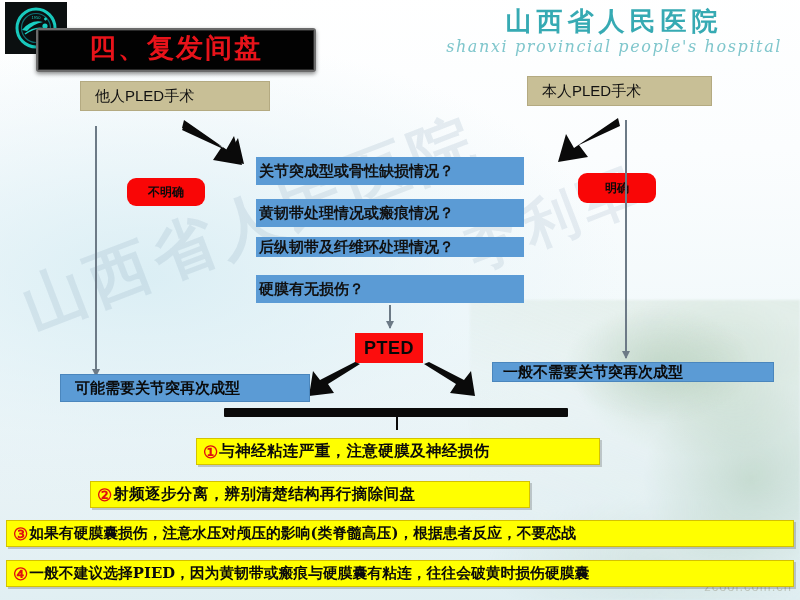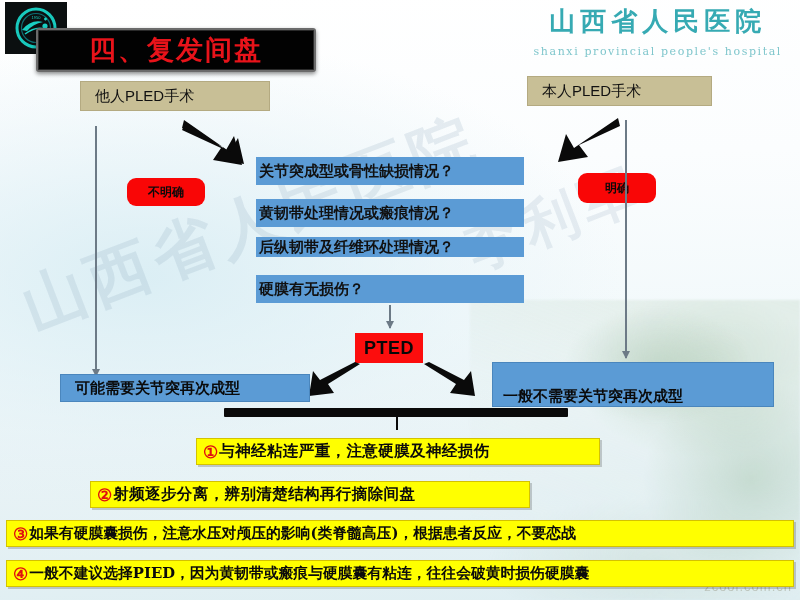--- a/index.html
+++ b/index.html
@@ -80,41 +80,42 @@
     border: 2px solid #6b6b6b;
     border-radius: 3px;
     box-shadow: 0 2px 4px rgba(0,0,0,0.45), inset 0 0 0 1px #2a2a2a;
     display: flex; align-items: center; justify-content: center;
   }
   .title-text {
     color: #e8131a;
     font-size: 27px;
     font-weight: 700;
     letter-spacing: 2px;
-    font-family: Liberation Sans, sans-serif;
+    font-family: Liberation Mono, monospace;
     line-height: 1;
   }
   .brand {
     position: absolute; right: 18px; top: 8px;
     text-align: center;
   }
   .brand-cn {
     color: #36aab3;
     font-size: 26px;
     font-weight: 700;
     letter-spacing: 5px;
     font-family: "DejaVu Serif", "Liberation Serif", serif;
     line-height: 1.05;
   }
   .brand-en {
     color: #7fc6cc;
-    font-size: 11px;
+    font-size: 16px;
     letter-spacing: 1.6px;
     font-family: "DejaVu Serif", "Liberation Serif", serif;
-    margin-top: 10px;
+    margin-top: 2px;
+    font-style: italic;
   }
 
   
   .box { position: absolute; display: flex; align-items: center; }
 
   .tan-box {
     background: #c8bf96;
     color: #111;
     font-size: 15px;
     padding: 0 14px;
@@ -285,21 +286,21 @@
   <svg class="big-arrow" style="left:308px; top:362px;" width="56" height="42" viewBox="0 0 56 42">
     <polygon points="52,2 20,22 26,31 1,34 5,9 12,18 47,0" fill="#0a0a0a"></polygon>
   </svg>
   <svg class="big-arrow" style="left:420px; top:362px;" width="56" height="42" viewBox="0 0 56 42">
     <polygon points="4,2 36,22 30,31 55,34 51,9 44,18 9,0" fill="#0a0a0a"></polygon>
   </svg>
 
   <div class="box blue-out" style="left:60px; top:374px; width:250px; height:28px;padding-left:14px;">
     <span>可能需要关节突再次成型</span>
   </div>
-  <div class="box blue-out" style="left:492px; top:362px; width:282px; height:45px;align-items:flex-end;">
+  <div class="box blue-out" style="left:492px; top:362px; width:282px; height:20px;">
     <span>一般不需要关节突再次成型</span>
   </div>
 
   <div class="hbar" style="left:224px; top:408px; width:344px; height:9px;"></div>
   <div class="hbar-tick" style="left:396px; top:416px;"></div>
 
   <div class="note" style="left:196px; top:438px; width:404px; height:27px;">
     <span class="note-num">①</span>
     <span class="note-txt">与神经粘连严重，注意硬膜及神经损伤</span>
   </div>

